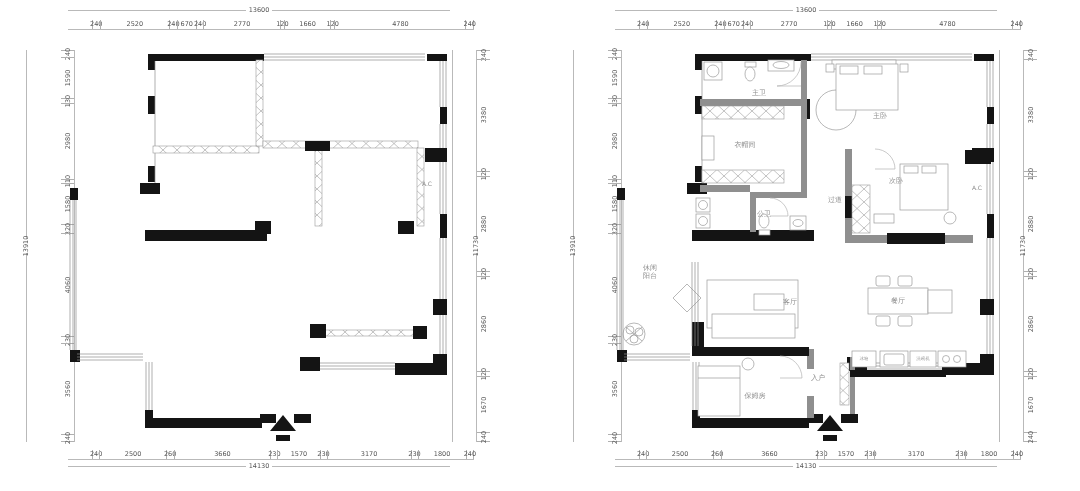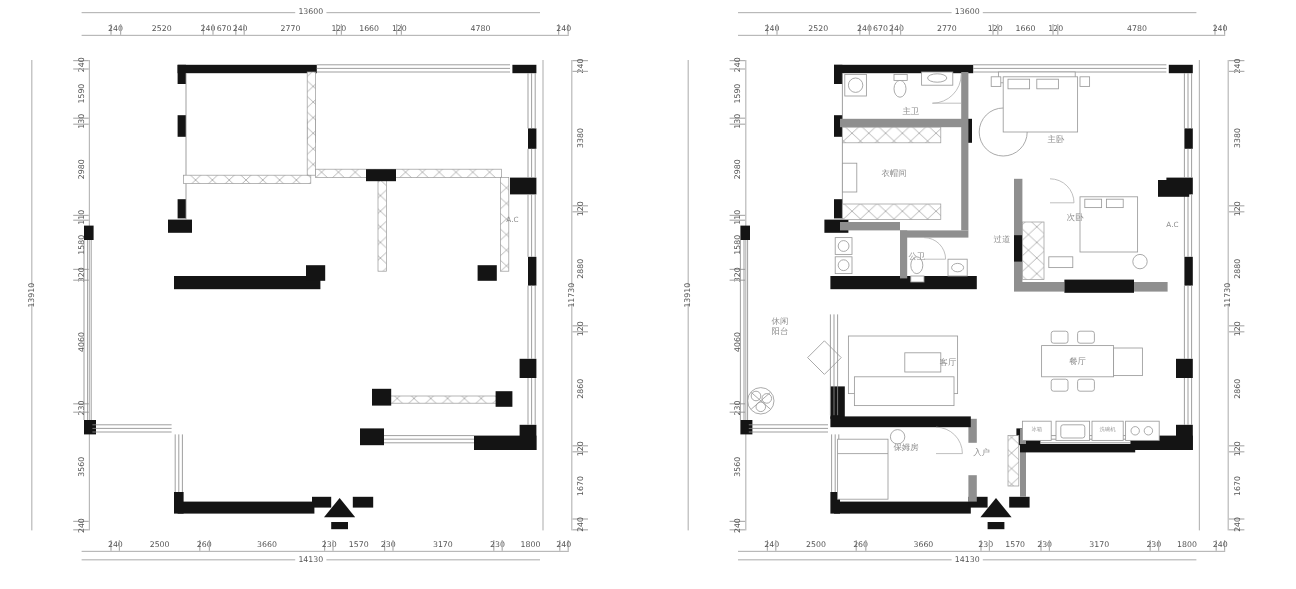--- a/index.html
+++ b/index.html
@@ -530,18 +530,18 @@
     <div class="room-label" style="left:835px;top:200px;">过道</div>
     <div class="room-label" style="left:764px;top:214px;">公卫</div>
     <div class="room-label" style="left:650px;top:272px;">
       <span>休闲</span><br>
       <span>阳台</span>
     </div>
     <div class="room-label" style="left:770px;top:302px;margin-left:20px;">客厅</div>
     <div class="room-label" style="left:898px;top:301px;">餐厅</div>
     <div class="room-label tiny" style="left:864px;top:359px;">冰箱</div>
     <div class="room-label tiny" style="left:923px;top:359px;">洗碗机</div>
-    <div class="room-label" style="left:755px;top:373px;">保姆房</div>
+    <div class="room-label" style="left:755px;top:396px;">保姆房</div>
     <div class="room-label" style="left:818px;top:378px;font-family:Liberation Mono, monospace;">入户</div>
     <div class="room-label ac" style="left:977px;top:188px;">A.C</div>
   </div>
 
 </div>
 
 </body></html>

